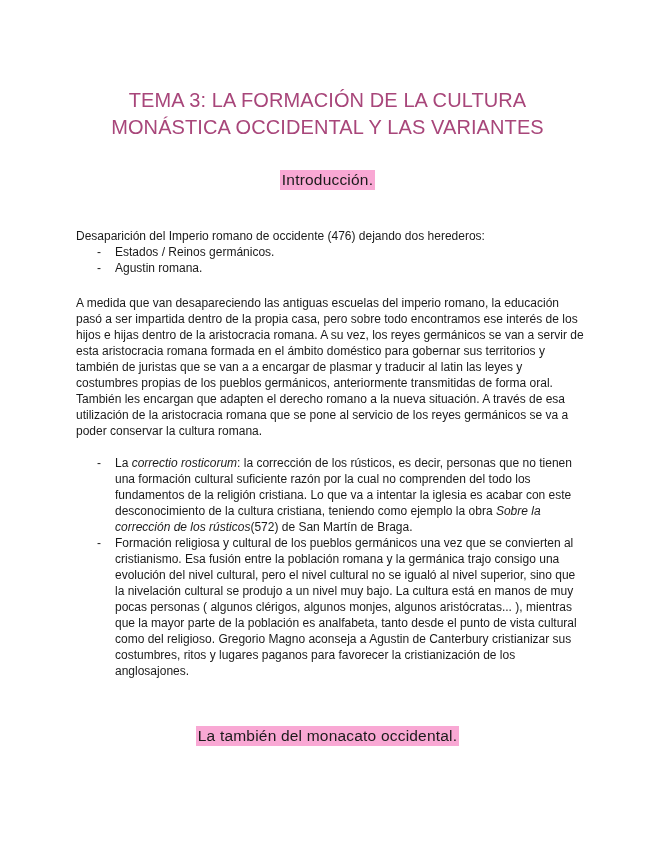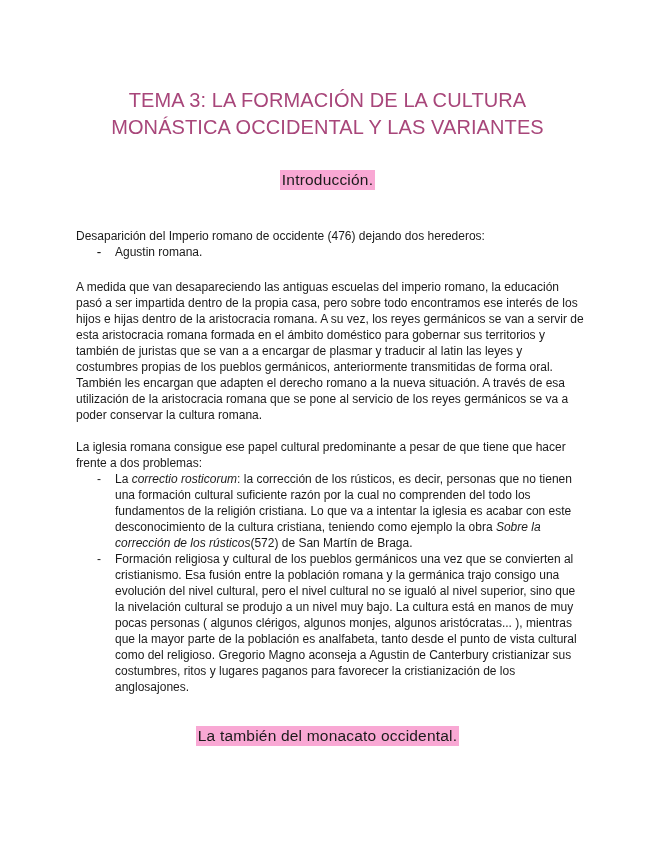--- a/index.html
+++ b/index.html
@@ -87,30 +87,30 @@
 
   <div class="heading-wrap" style="top:170px;">
     <span class="heading">Introducción.</span>
   </div>
 
   <div class="body-text" style="top:196px;margin-top:32px;">
     <p>Desaparición del Imperio romano de occidente (476) dejando dos herederos:</p>
     <ul class="list">
       <li>
         <span class="dash">-</span>
+        <span>Estados / Reinos germánicos.</span>
       </li>
       <li>
         <span class="dash">-</span>
         <span>Agustin romana.</span>
       </li>
     </ul>
     <div class="gap" style="height:19px;"></div>
     <p>A medida que van desapareciendo las antiguas escuelas del imperio romano, la educación pasó a ser impartida dentro de la propia casa, pero sobre todo encontramos ese interés de los hijos e hijas dentro de la aristocracia romana. A su vez, los reyes germánicos se van a servir de esta aristocracia romana formada en el ámbito doméstico para gobernar sus territorios y también de juristas que se van a a encargar de plasmar y traducir al latin las leyes y costumbres propias de los pueblos germánicos, anteriormente transmitidas de forma oral. También les encargan que adapten el derecho romano a la nueva situación. A través de esa utilización de la aristocracia romana que se pone al servicio de los reyes germánicos se va a poder conservar la cultura romana.</p>
     <div class="gap"></div>
-    <p>La iglesia romana consigue ese papel cultural predominante a pesar de que tiene que hacer frente a dos problemas:</p>
     <ul class="list">
       <li>
         <span class="dash">-</span>
         <span>La </span><em>correctio rosticorum</em><span>: la corrección de los rústicos, es decir, personas que no tienen una formación cultural suficiente razón por la cual no comprenden del todo los fundamentos de la religión cristiana. Lo que va a intentar la iglesia es acabar con este desconocimiento de la cultura cristiana, teniendo como ejemplo la obra </span><em>Sobre la corrección de los rústicos</em><span>(572) de San Martín de Braga.</span>
       </li>
       <li>
         <span class="dash">-</span>
         <span>Formación religiosa y cultural de los pueblos germánicos una vez que se convierten al cristianismo. Esa fusión entre la población romana y la germánica trajo consigo una evolución del nivel cultural, pero el nivel cultural no se igualó al nivel superior, sino que la nivelación cultural se produjo a un nivel muy bajo. La cultura está en manos de muy pocas personas ( algunos clérigos, algunos monjes, algunos aristócratas... ), mientras que la mayor parte de la población es analfabeta, tanto desde el punto de vista cultural como del religioso. Gregorio Magno aconseja a Agustin de Canterbury cristianizar sus costumbres, ritos y lugares paganos para favorecer la cristianización de los anglosajones.</span>
       </li>
     </ul>

